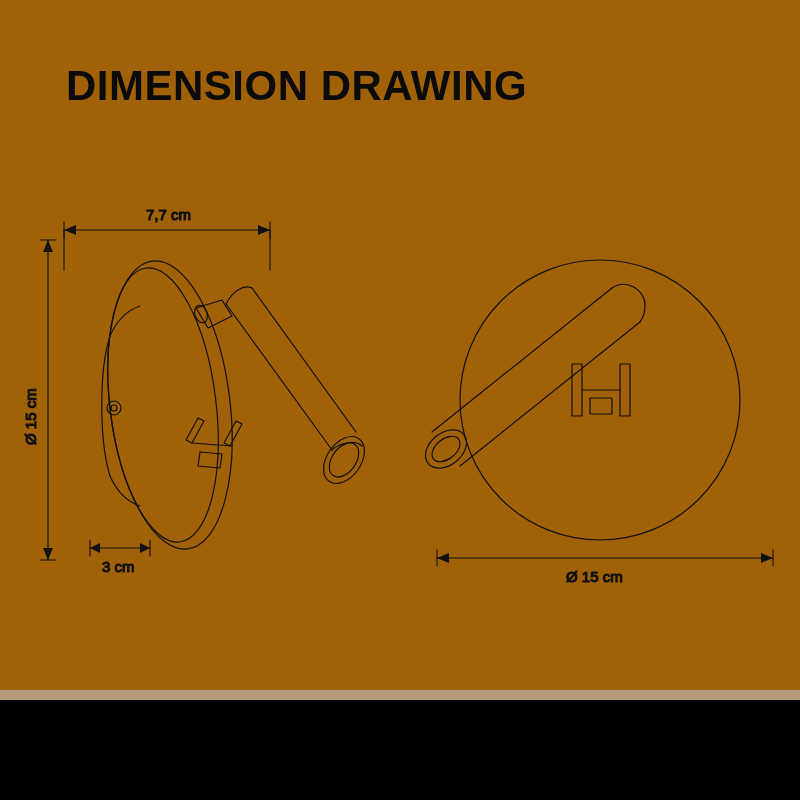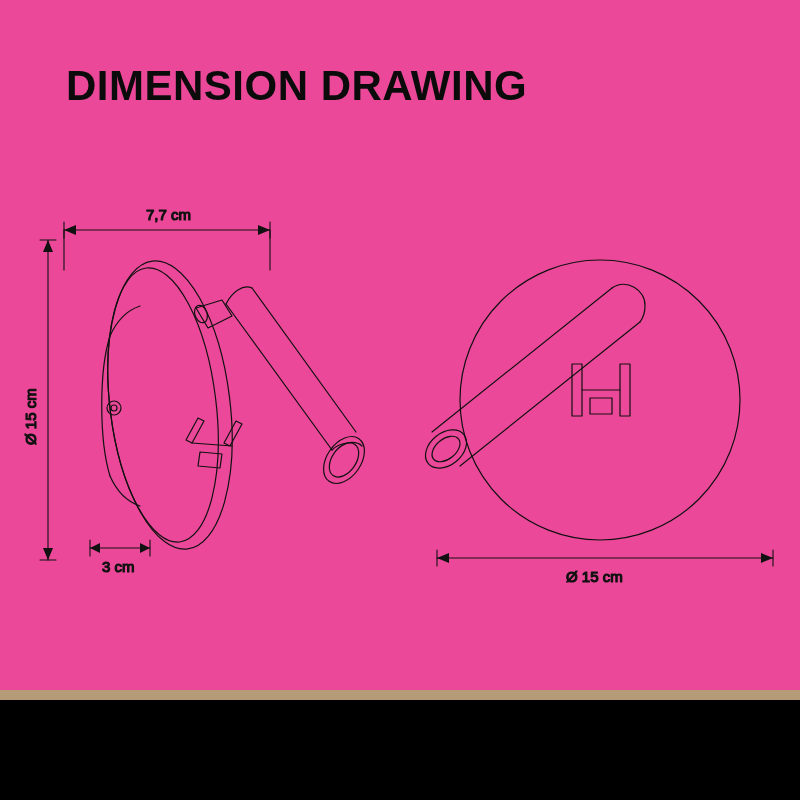--- a/index.html
+++ b/index.html
@@ -10,21 +10,21 @@
     width: 800px;
     height: 800px;
     background: #ffffff;
     font-family: "Liberation Sans", sans-serif;
     overflow: hidden;
     position: relative;
   }
   .page {
     position: absolute;
     inset: 0;
-    background: #ec4899;
+    background: #a16207;
   }
   .title {
     position: absolute;
     left: 66px;
     top: 62px;
     font-size: 42px;
     font-weight: bold;
     letter-spacing: 0.5px;
     color: #0b0b0b;
     font-family: "Liberation Sans", sans-serif;

